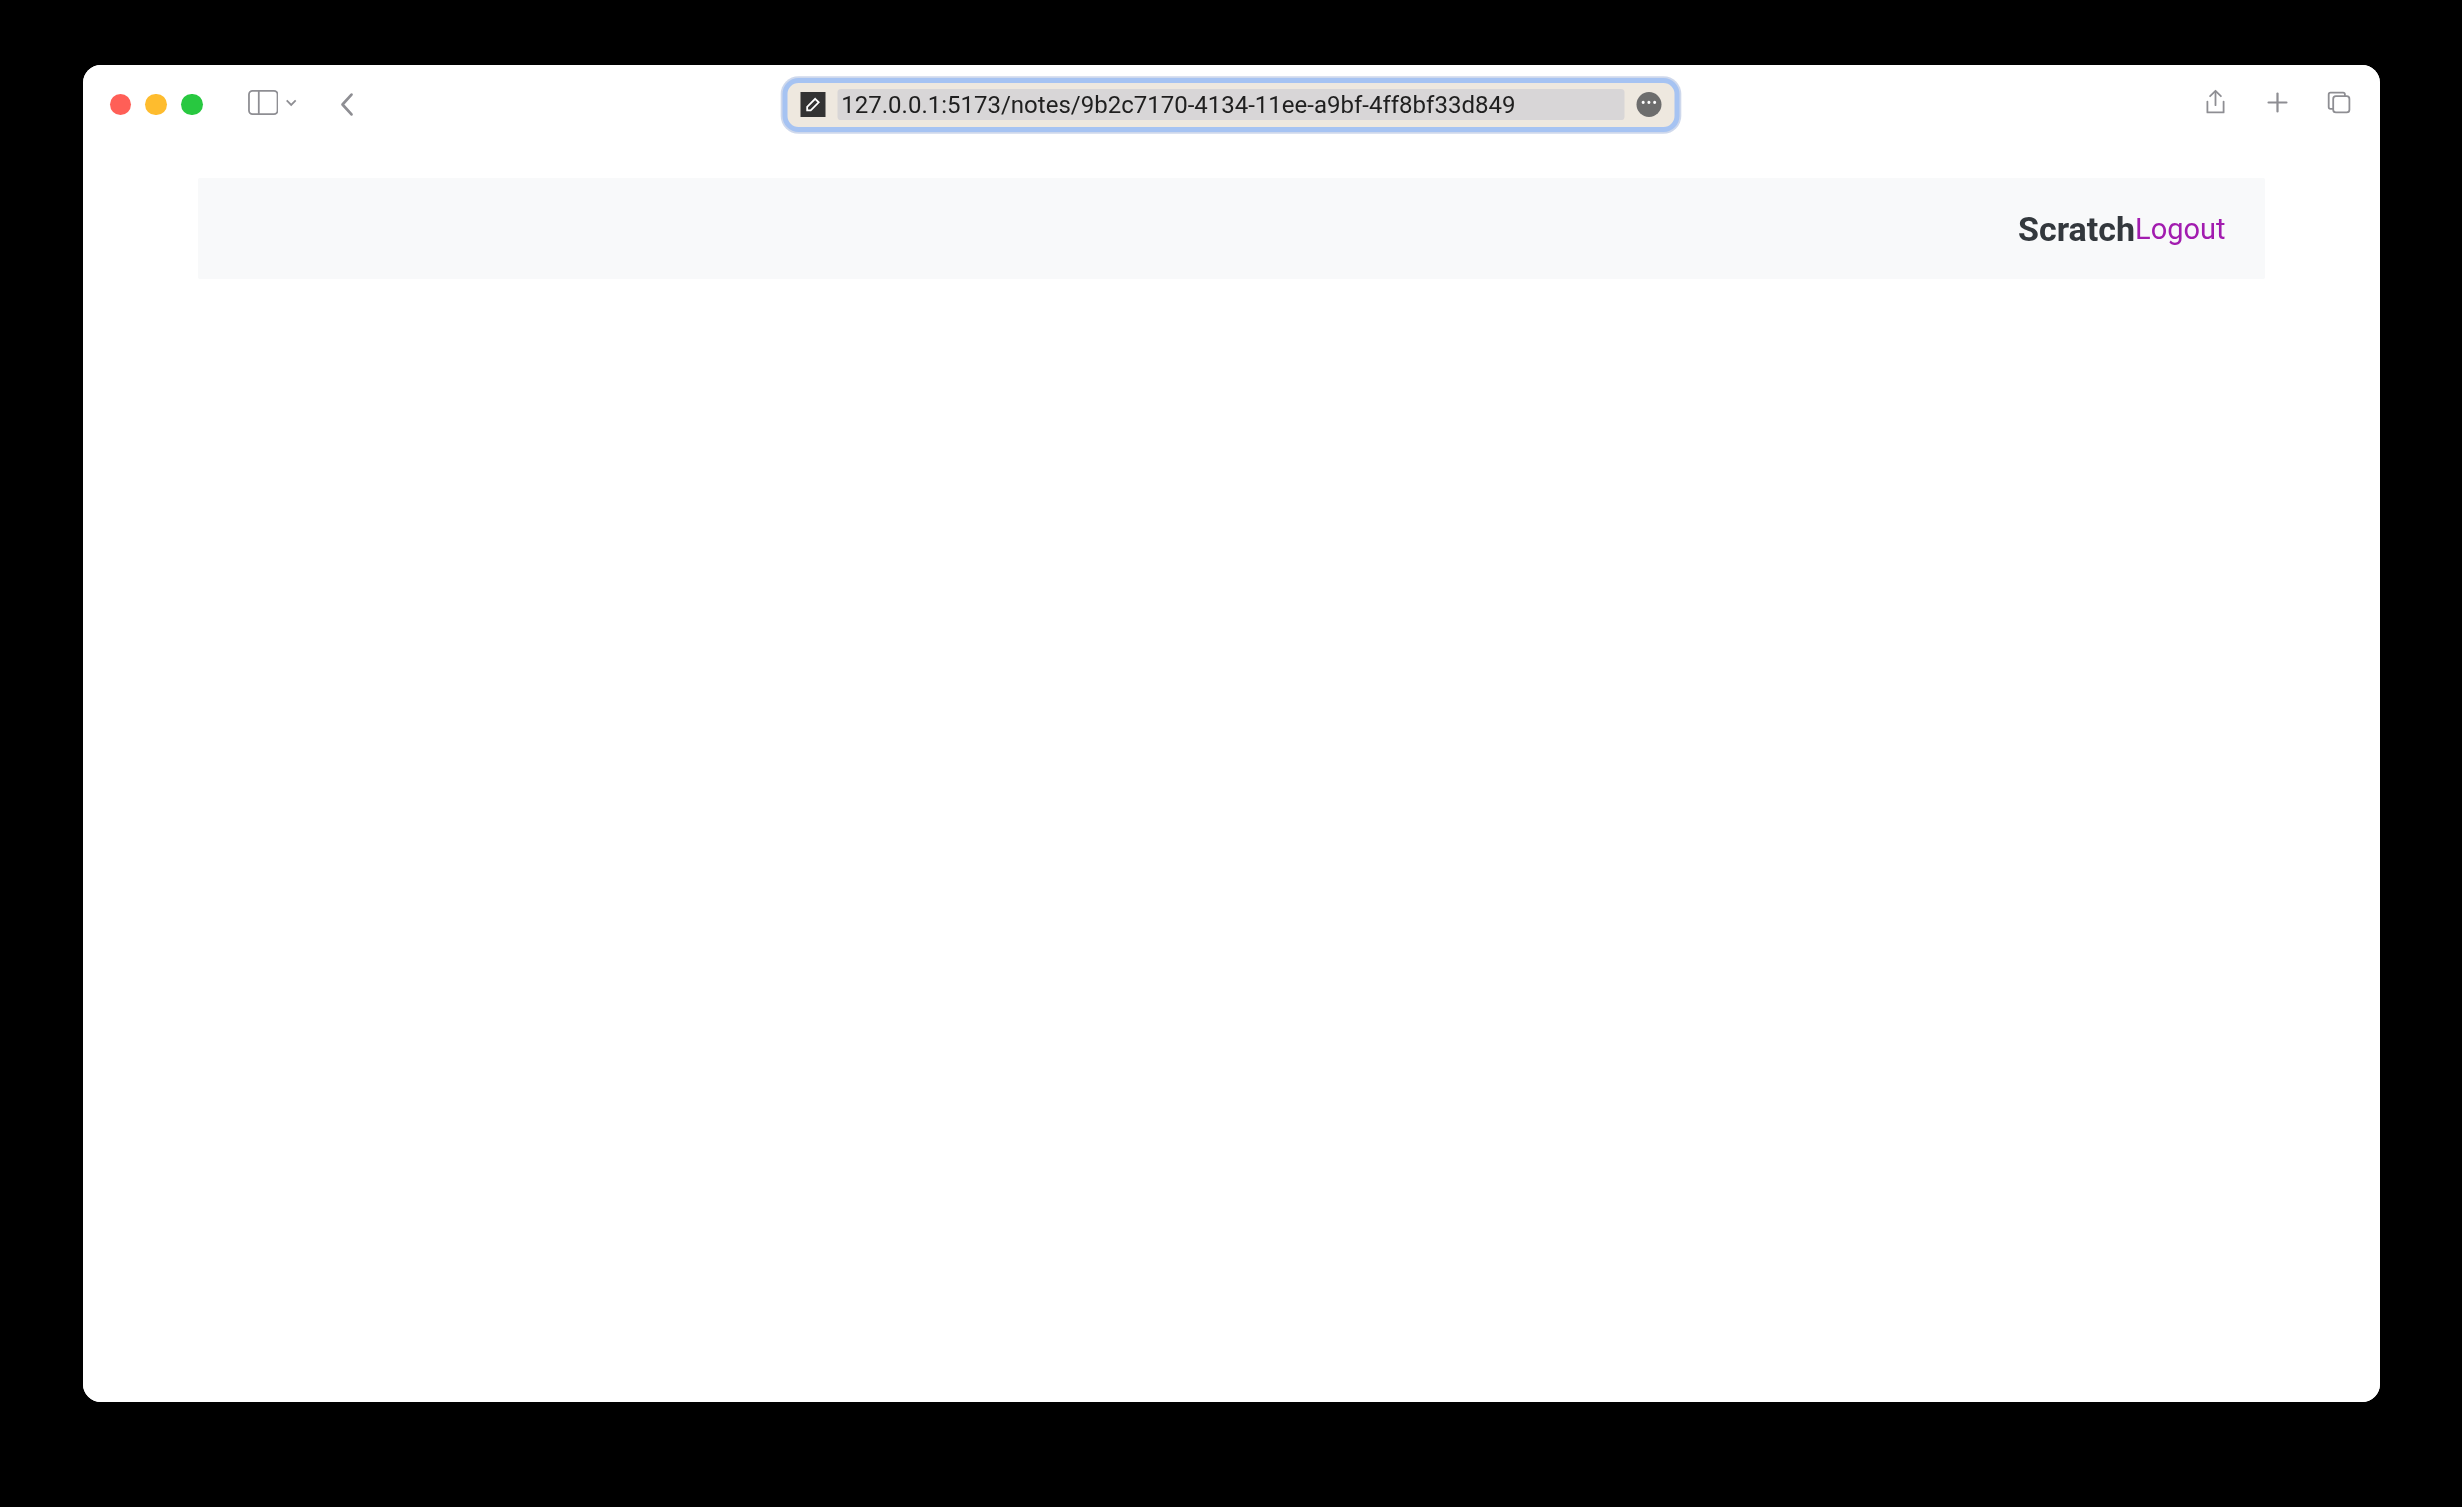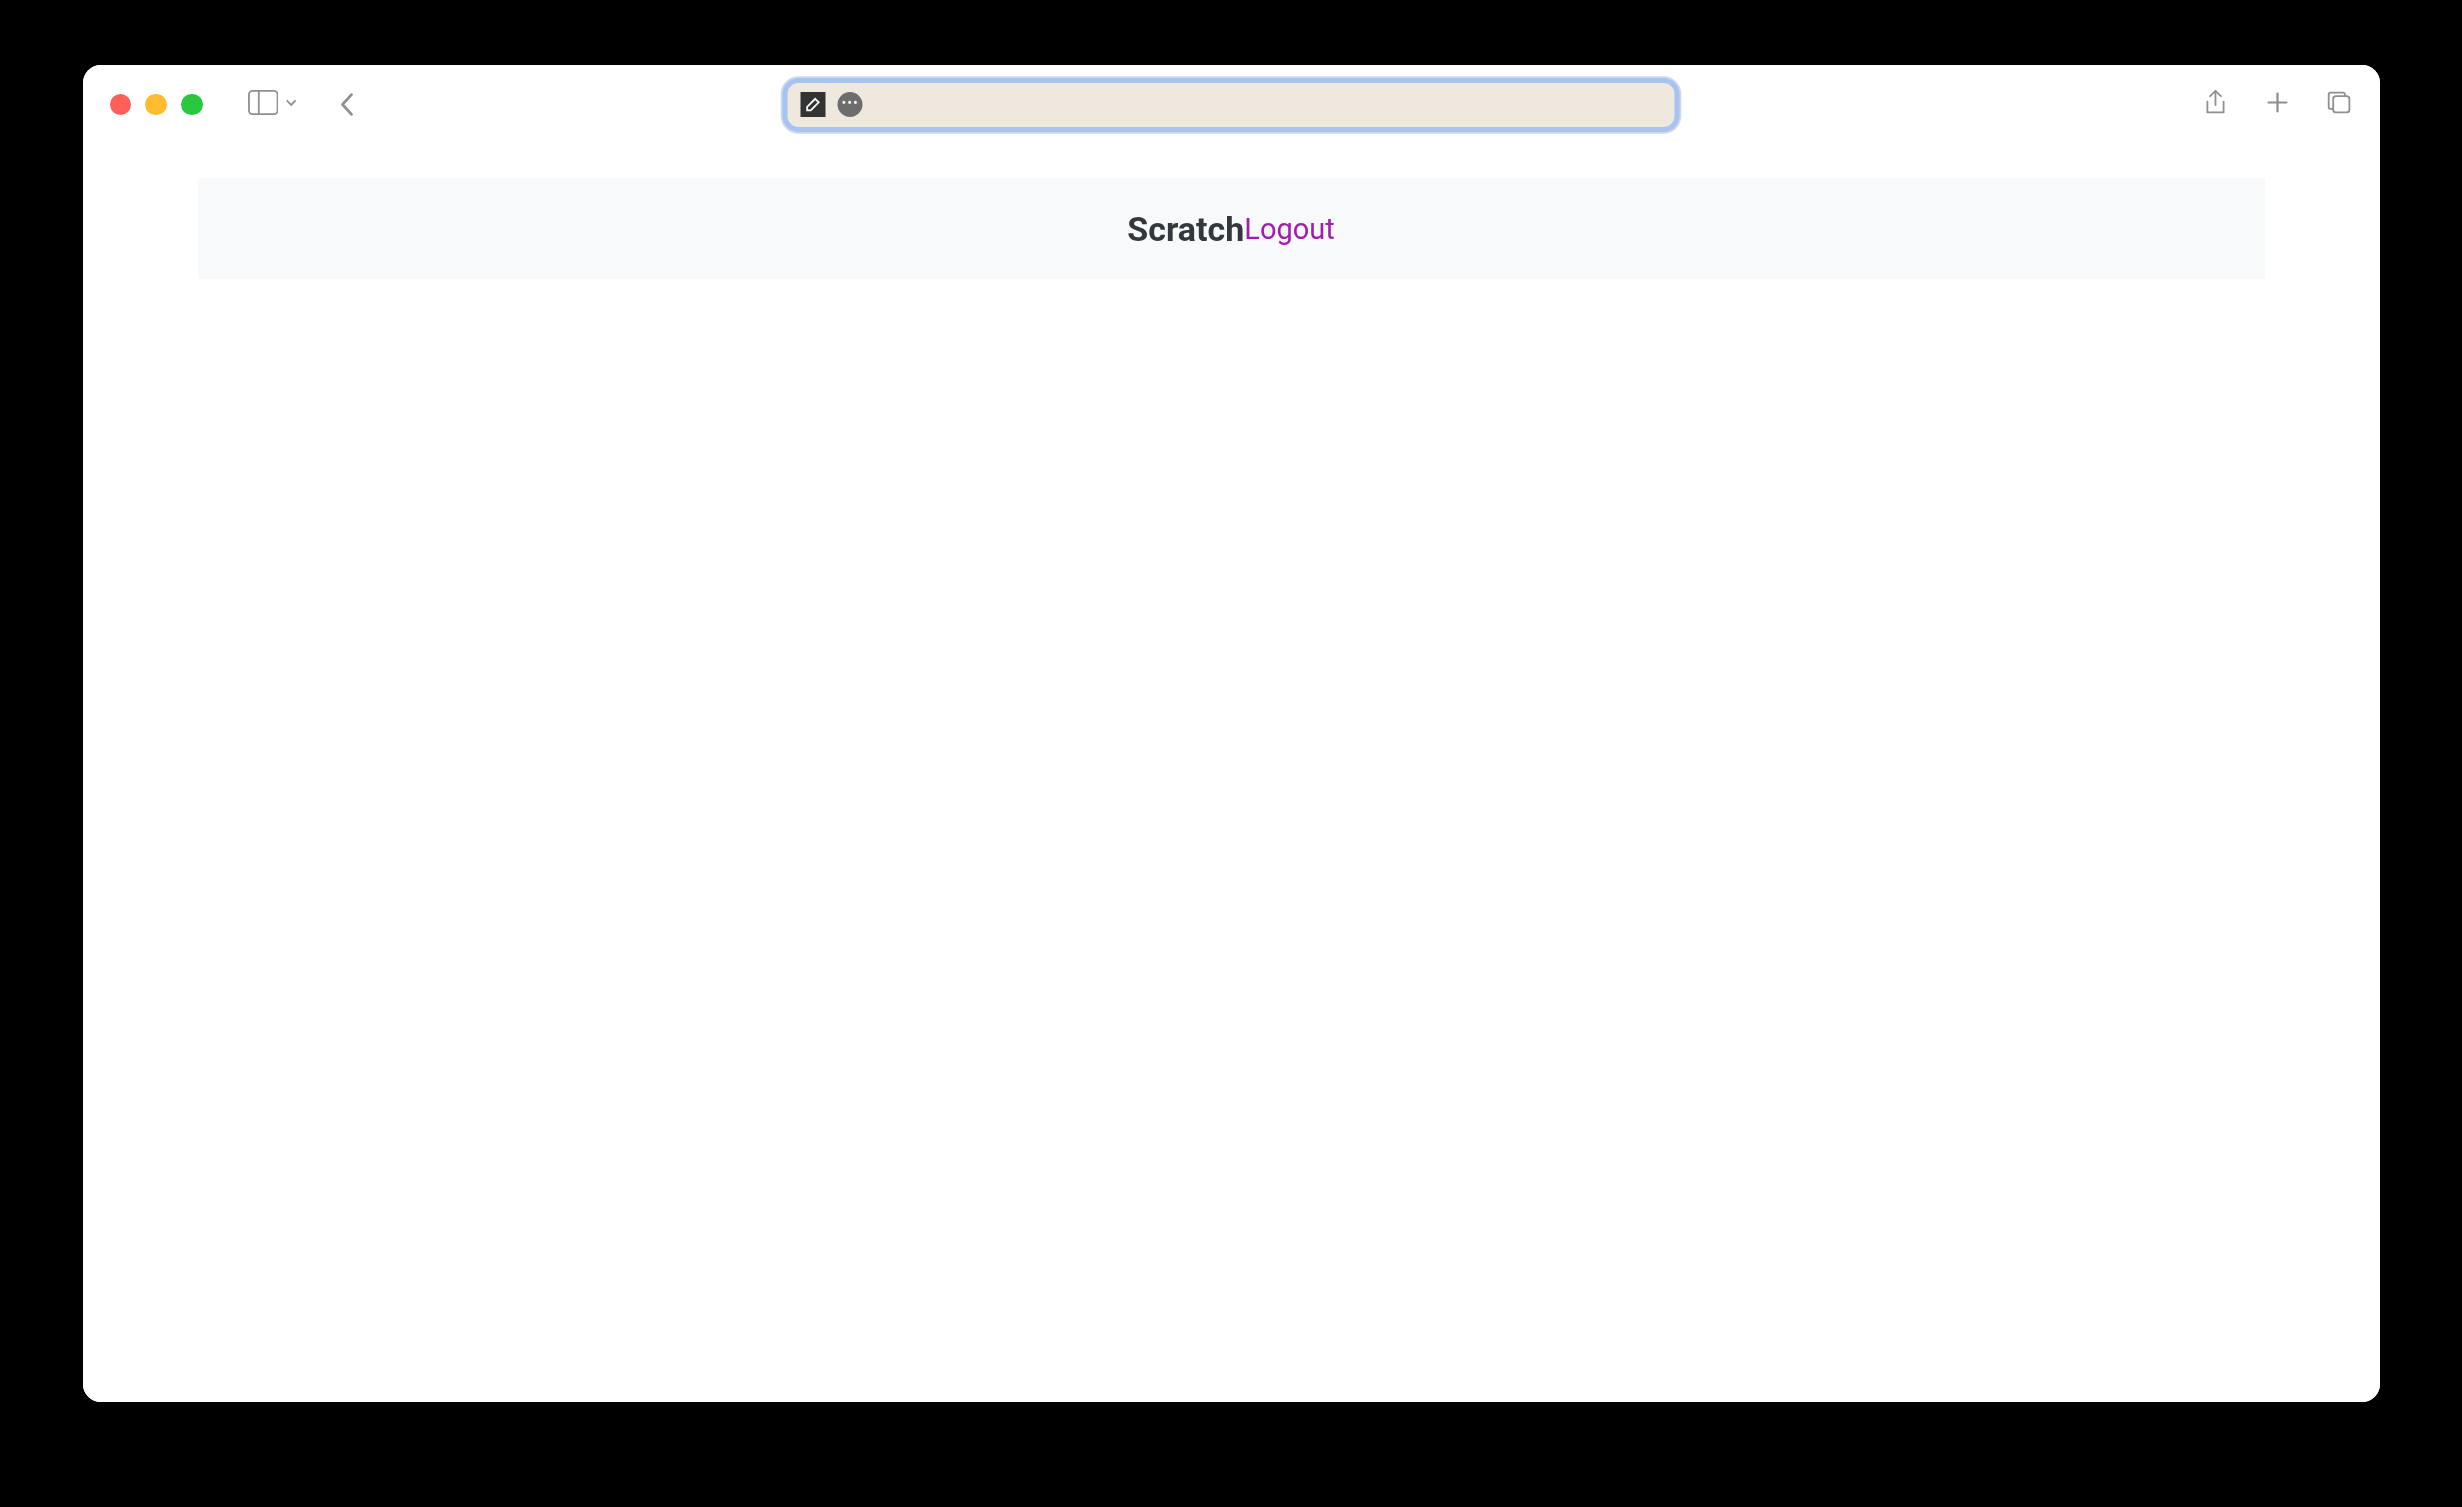--- a/index.html
+++ b/index.html
@@ -175,21 +175,21 @@
       background: #fff;
       padding: 34px 115px 0;
     }
 
     .app-header {
       background: #f8f9fa;
       border-radius: 1.8px;
       height: 101px;
       display: flex;
       align-items: center;
-      justify-content: center;
+      justify-content: flex-end;
       padding: 0 39px;
     }
 
     .app-title {
       font-size: 34px;
       font-weight: 700;
       color: #33383d;
     }
 
     .logout-link {
@@ -232,20 +232,21 @@
       </svg>
     </div>
 
     <div class="url-bar-wrap">
       <div class="url-bar">
         <div class="site-icon">
           <svg viewBox="0 0 18 18" fill="none" stroke="#fff" stroke-width="2">
             <path d="M12 2 L16 6 L7 15 L3 15 L3 11 Z"></path>
           </svg>
         </div>
+        <div class="url-text">127.0.0.1:5173/notes/9b2c7170-4134-11ee-a9bf-4ff8bf33d849</div>
         <div class="url-more">
           <span>•••</span>
         </div>
       </div>
     </div>
 
     <div class="toolbar-right">
       <span>
         <svg viewBox="0 0 30 30" fill="none" stroke="currentColor" stroke-width="2" stroke-linecap="round" stroke-linejoin="round">
           <path d="M15 3 L15 18"></path>

